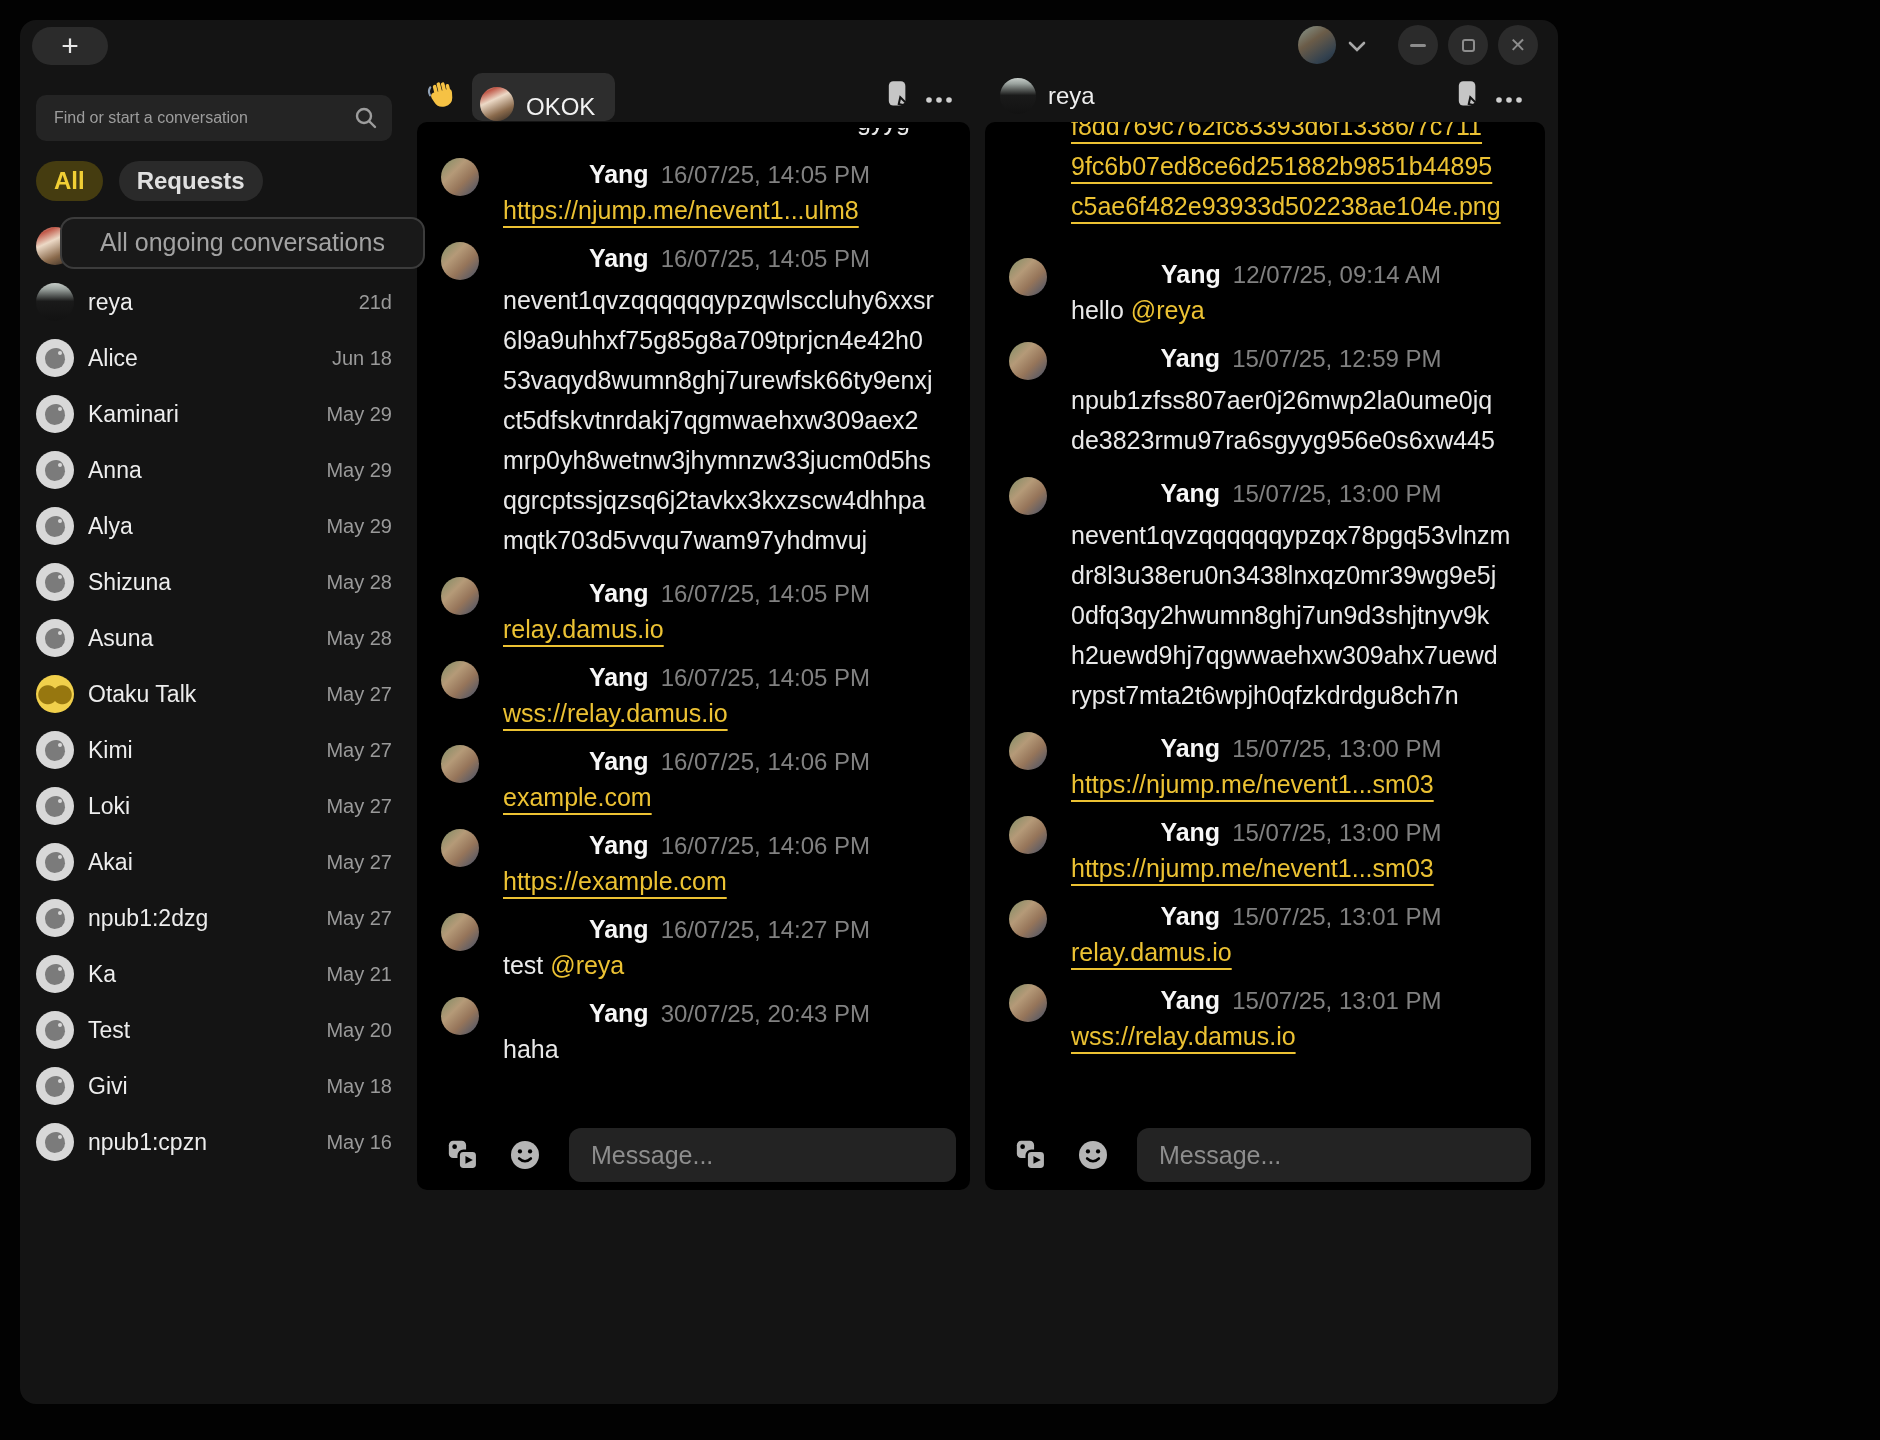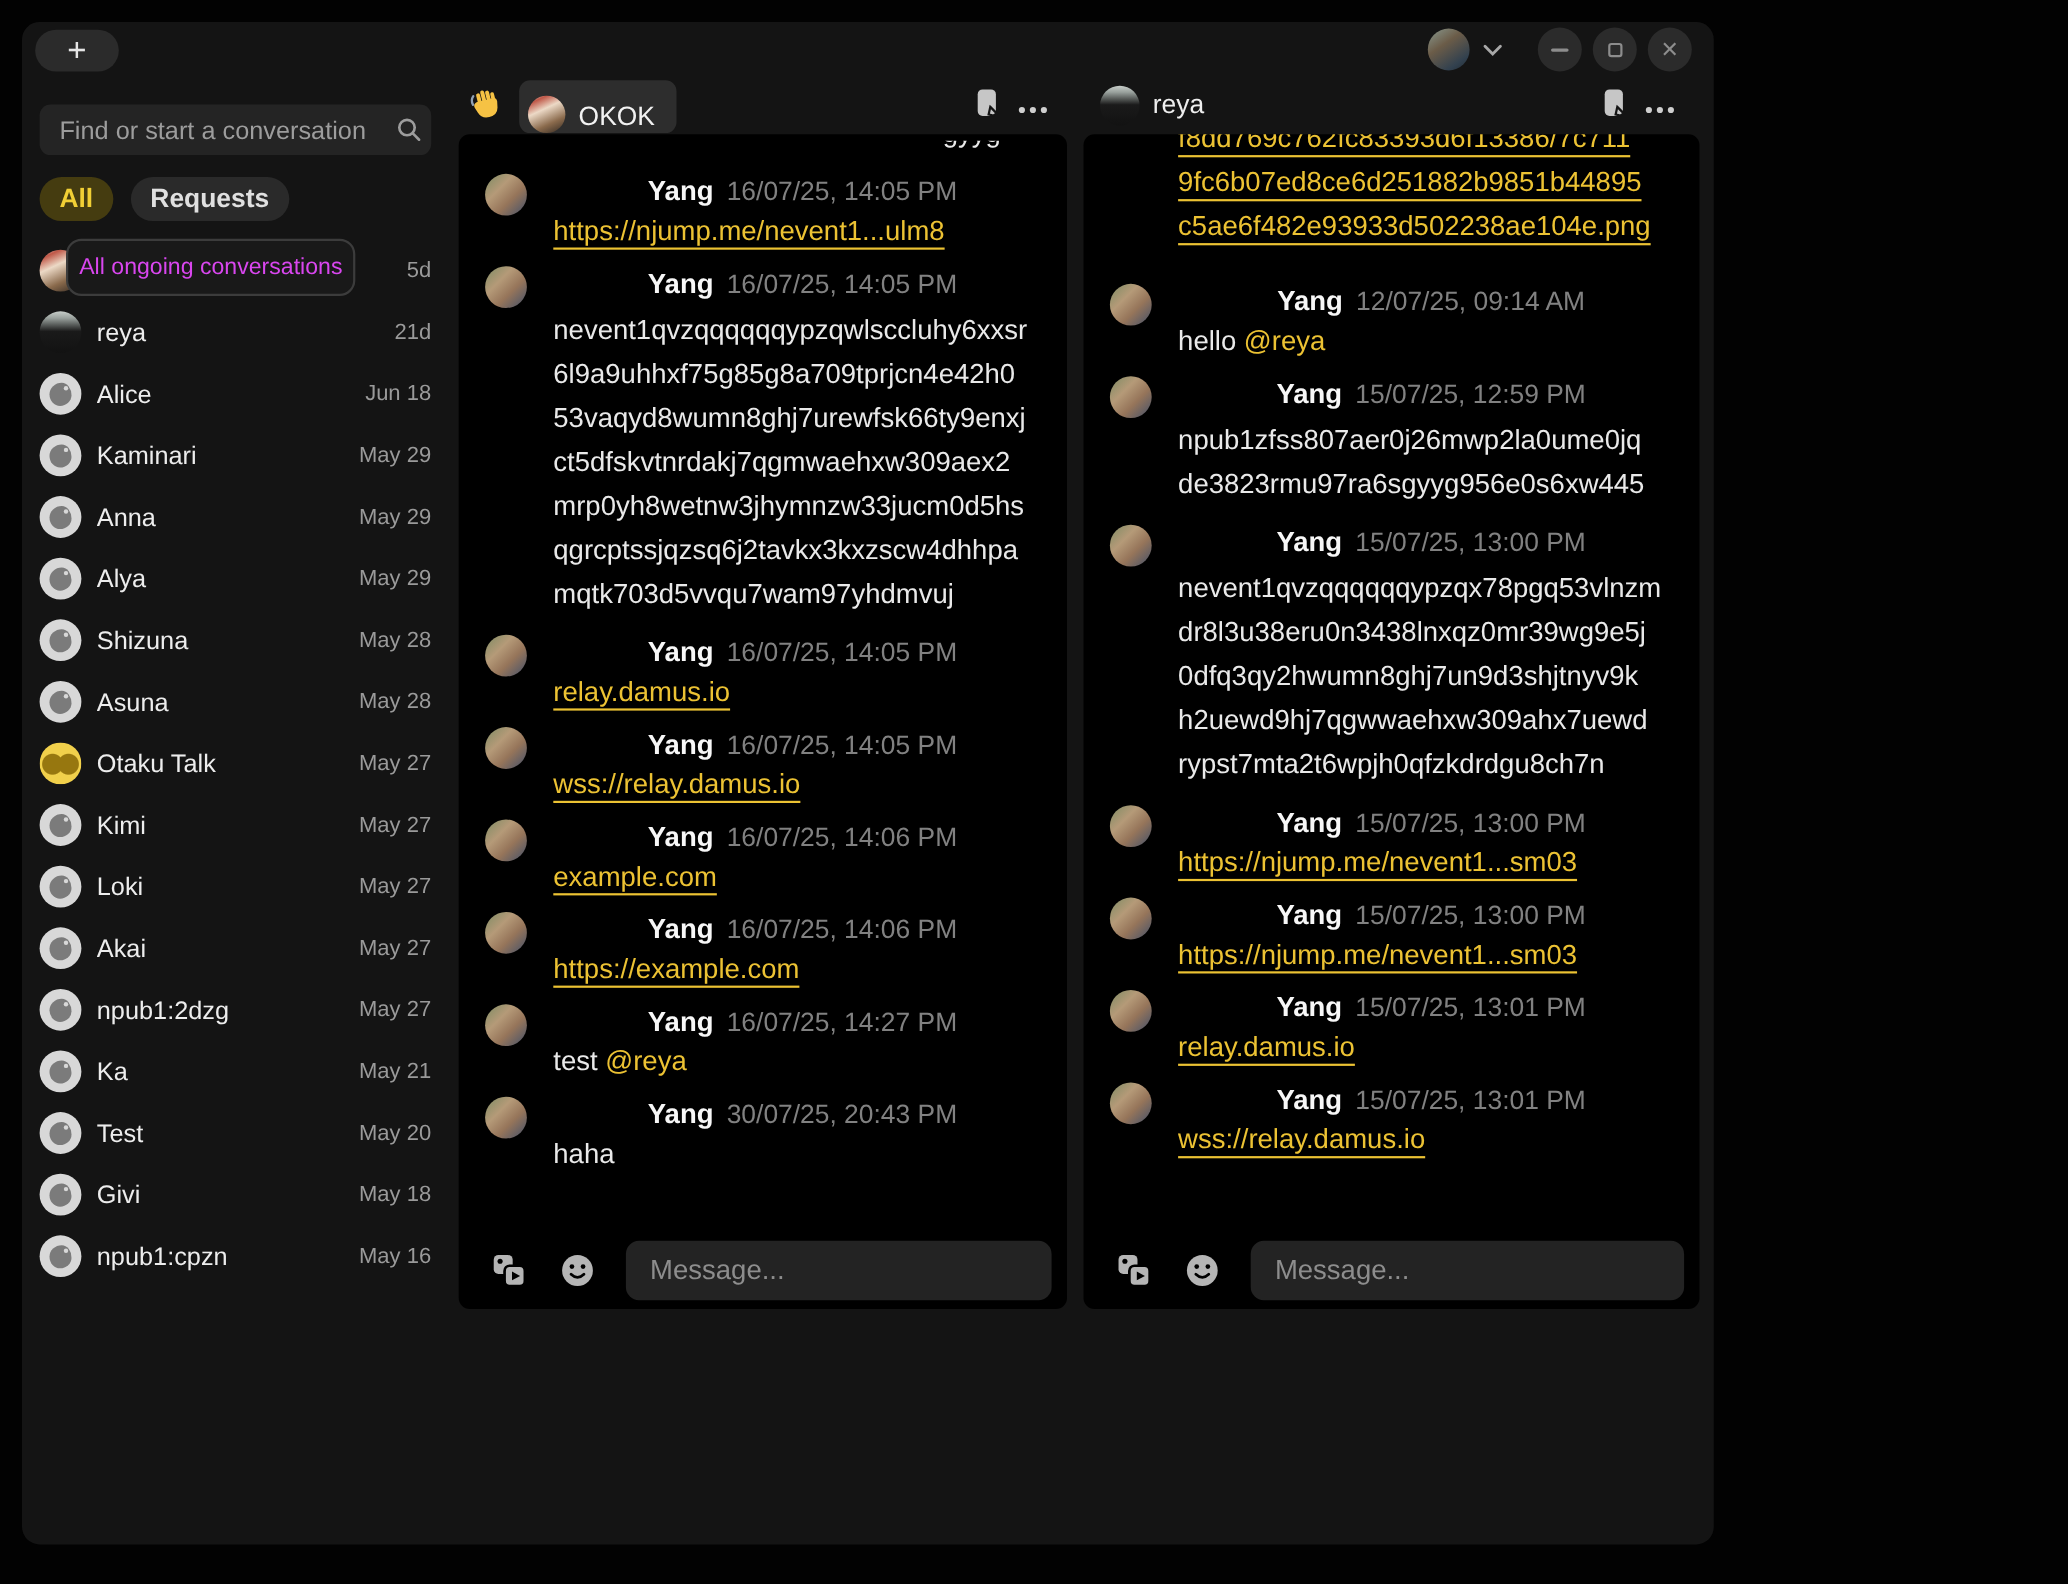--- a/index.html
+++ b/index.html
@@ -35,37 +35,37 @@
     #f1d04b; }
   .av-okok { background:linear-gradient(155deg,#d9d5cf 0%,#c05848 16%,#ecd9c6 38%,#8a6a4c 70%,#2e2620 100%); }
   .av-reya { background:linear-gradient(180deg,#c7cdc9 0%,#9aa29e 16%,#1a1a1a 48%,#121212 100%); }
   .av-yang { background:linear-gradient(135deg,#7c8b63 0%,#b59a78 35%,#96755a 62%,#41506b 100%); }
   .av-top  { background:linear-gradient(145deg,#8a9a90 0%,#6b5c48 38%,#32414f 78%,#222b33 100%); }
 
   
   .search { position:absolute; left:16px; top:75px; width:356px; height:46px;
     background:#242424; border-radius:10px; display:flex; align-items:center; }
   .search input { flex:1; height:100%; background:transparent; border:none; outline:none;
-    padding:0 10px 0 18px; font-size:23px; color:#e8e8e8;
+    padding:0 10px 0 18px; font-size:16px; color:#e8e8e8;
     font-family:"Liberation Sans","DejaVu Sans",sans-serif; }
   .search input::placeholder { color:#9d9d9d; }
   .search svg { margin-right:14px; flex:none; }
   .tabs { position:absolute; left:16px; top:141px; display:flex; gap:16px; }
   .tab { height:40px; border:none; border-radius:20px; padding:0 18px; font-size:24px;
     font-weight:700; cursor:pointer; background:#2a2a2a; color:#e0e0e0;
     font-family:"Liberation Sans","DejaVu Sans",sans-serif; }
   .tab.active { background:#453c10; color:#f1cf35; }
   .convlist { position:absolute; left:16px; top:198px; width:360px; }
   .conv { height:56px; display:flex; align-items:center; gap:14px; cursor:pointer;
     padding-right:4px; }
   .cname { flex:1; font-size:23px; color:#ededed; white-space:nowrap; overflow:hidden; }
   .ctime { font-size:20px; color:#9a9a9a; }
   .tooltip { position:absolute; left:40px; top:197px; height:52px; z-index:6;
     background:#191919; border:2px solid #3c3c3c; border-radius:14px;
-    padding:0 10px; line-height:47px; font-size:21px; color:#d946ef; white-space:nowrap; }
+    padding:0 38px; line-height:47px; font-size:25px; color:#a3a3a3; white-space:nowrap; }
 
   
   .wave { position:absolute; left:406px; top:58px; }
   .chat-pill { position:absolute; left:452px; top:53px; height:48px; background:#2d2d2d;
     border-radius:10px; display:flex; align-items:flex-end; padding:0 20px 0 8px; gap:12px;
     cursor:pointer; }
   .chat-pill .avatar { width:34px; height:34px; }
   .chat-title { font-size:24px; color:#f2f2f2; }
   .rhead-av { position:absolute; left:980px; top:58px; width:36px; height:36px; }
   .rhead-name { position:absolute; left:1028px; top:62px; font-size:24px; color:#eeeeee; }

